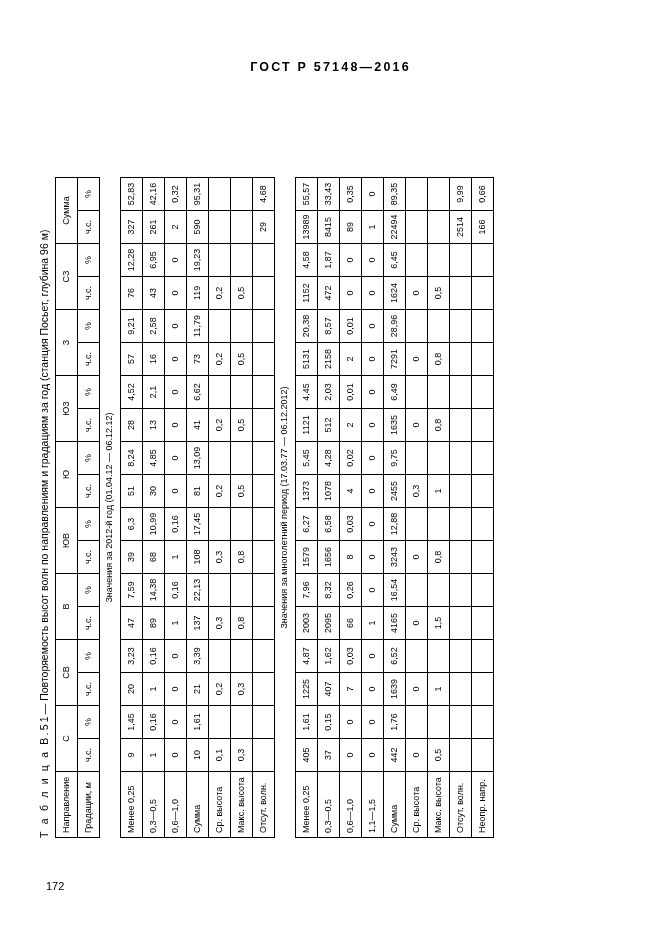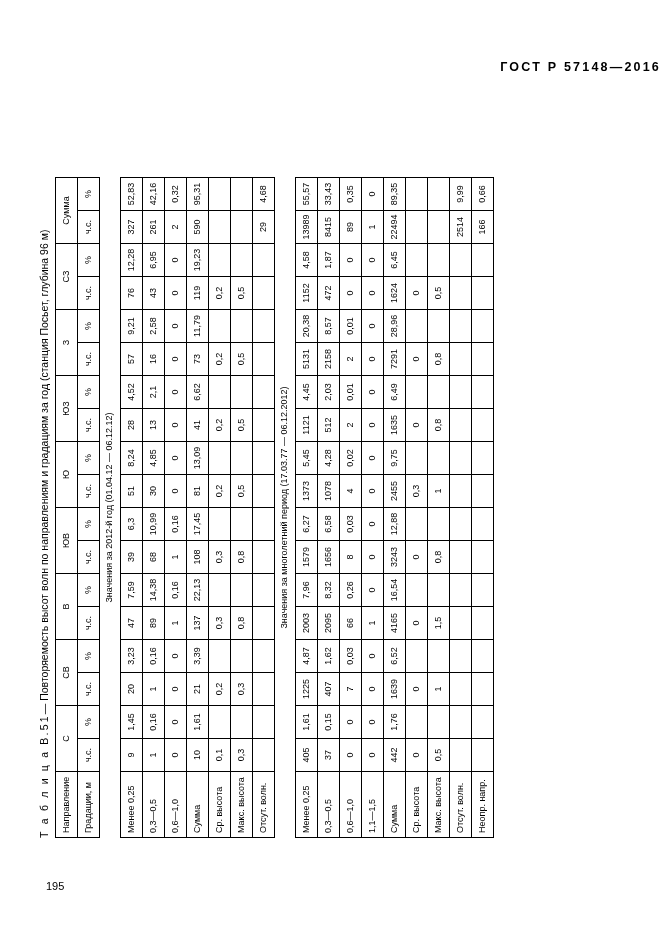--- a/index.html
+++ b/index.html
@@ -19,21 +19,21 @@
     position: absolute;
     left: 0; top: 0;
     width: 661px;
     height: 935px;
   }
   .header-std {
     position: absolute;
     top: 60px;
     left: 0;
     width: 661px;
-    text-align: right;
+    text-align: center;
     font-size: 12.5px;
     letter-spacing: 0.4px;
     font-weight: bold;
   }
   .header-std .sp {
     letter-spacing: 2.2px;
   }
   .page-number {
     position: absolute;
     left: 46px;
@@ -99,21 +99,21 @@
 </style>
 </head>
 <body>
 
 <div class="page">
 
   <div class="header-std">
     <span class="sp">ГОСТ Р 57148—2016</span>
   </div>
 
-  <div class="page-number">195</div>
+  <div class="page-number">172</div>
 
   <div class="rot-wrap">
     <div class="rot-inner">
       <div class="tbl-caption">
         <span class="sp">Т а б л и ц а  B.51</span><span>— Повторяемость высот волн по направлениям и градациям за год (станция Посьет, глубина 96 м)</span>
       </div>
       <table class="wave">
         <colgroup>
           <col class="col-lbl">
           <col class="col-v">

